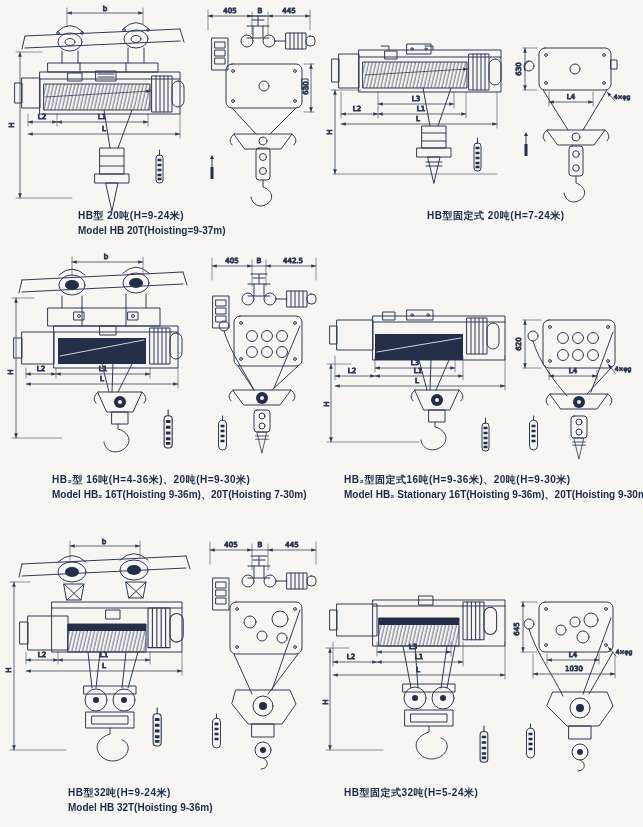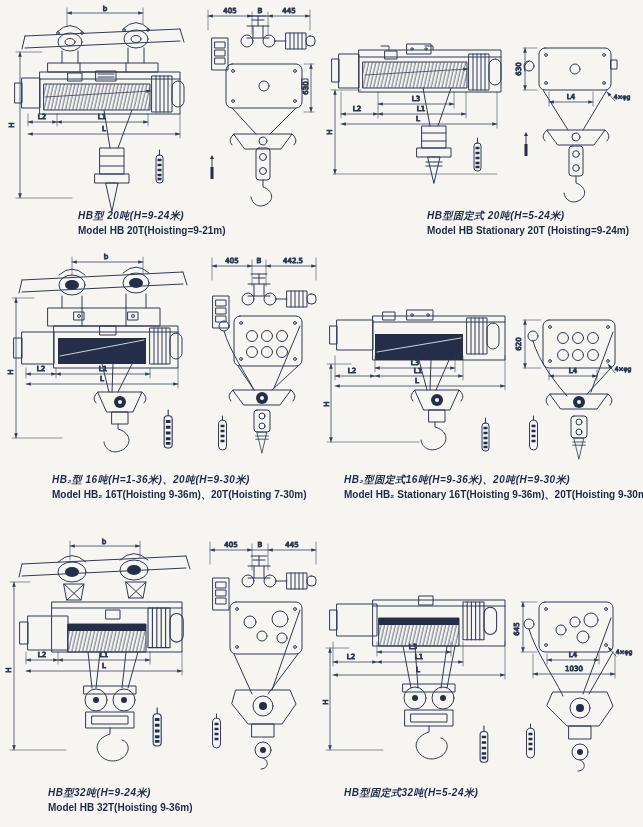--- a/index.html
+++ b/index.html
@@ -7,21 +7,21 @@
         font-family:"Liberation Sans",sans-serif;}
   svg.panel{position:absolute;overflow:visible;}
   .dk{fill:#242e49;stroke:none;}
   .lt{fill:#f6f5f1;stroke:none;}
   .bars{stroke:#242e49;stroke-width:2.4;stroke-linecap:butt;fill:none;}
   .dim{stroke:#2e3a56;stroke-width:.75;fill:none;}
   .ext{stroke:#2e3a56;stroke-width:.55;fill:none;}
   .dt{font:7px "DejaVu Sans",sans-serif;fill:#222e4e;text-anchor:middle;}
   .cap{position:absolute;color:#1c2948;font:bold 10px "Liberation Sans",sans-serif;
        line-height:14.5px;white-space:nowrap;}
-  .cap .zh{letter-spacing:.5px;font-style:italic;}
+  .cap .zh{letter-spacing:.5px;}
 </style>
 </head>
 <body>
 
 <div class="page">
 
 <svg class="panel" style="left:0;top:0" width="321" height="252" viewBox="0 0 321 252">
   <defs>
     <marker id="ae" viewBox="0 0 10 10" refX="9" refY="5" markerWidth="7" markerHeight="7" orient="auto-start-reverse">
       <path d="M0,1.5 L9,5 L0,8.5 z" fill="#2e3a56"></path>
@@ -573,35 +573,34 @@
       <text class="dt" x="303" y="116" style="font-size:6px">4×φg</text>
       <path class="ext" d="M212,116 V140 M294,116 V140"></path>
       <line class="dim" x1="212" y1="136" x2="294" y2="136" marker-start="url(#ae)" marker-end="url(#ae)"></line>
       <text class="dt" x="253" y="133">1030</text>
     </g>
   </g>
 </svg>
 
 <div class="cap" style="left:78px;top:209px">
   <div class="zh">HB型 20吨(H=9-24米)</div>
-  <div>Model HB 20T(Hoisting=9-21m)</div>
+  <div>Model HB 20T(Hoisting=9-37m)</div>
 </div>
 <div class="cap" style="left:427px;top:209px">
-  <div class="zh">HB型固定式 20吨(H=5-24米)</div>
-  <div>Model HB Stationary 20T (Hoisting=9-24m)</div>
+  <div class="zh">HB型固定式 20吨(H=7-24米)</div>
 </div>
 <div class="cap" style="left:52px;top:473px">
-  <div class="zh">HB₂型 16吨(H=1-36米)、20吨(H=9-30米)</div>
+  <div class="zh">HB₂型 16吨(H=4-36米)、20吨(H=9-30米)</div>
   <div>Model HB₂ 16T(Hoisting 9-36m)、20T(Hoisting 7-30m)</div>
 </div>
 <div class="cap" style="left:344px;top:473px">
   <div class="zh">HB₂型固定式16吨(H=9-36米)、20吨(H=9-30米)</div>
   <div>Model HB₂ Stationary 16T(Hoisting 9-36m)、20T(Hoisting 9-30m)</div>
 </div>
-<div class="cap" style="left:48px;top:786px">
+<div class="cap" style="left:68px;top:786px">
   <div class="zh">HB型32吨(H=9-24米)</div>
   <div>Model HB 32T(Hoisting 9-36m)</div>
 </div>
 <div class="cap" style="left:344px;top:786px">
   <div class="zh">HB型固定式32吨(H=5-24米)</div>
 </div>
 
 </div>
 
 </body></html>

